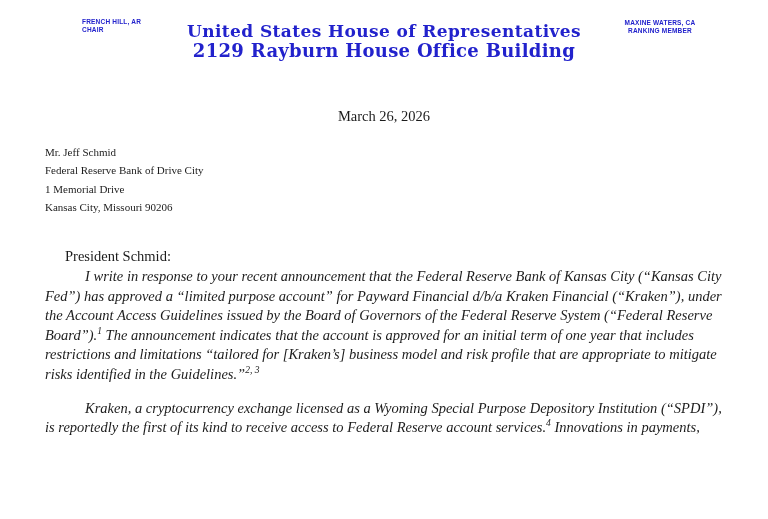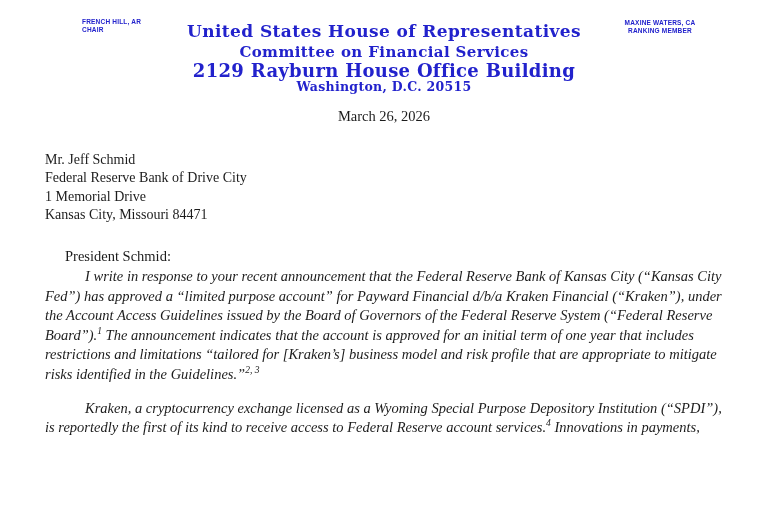--- a/index.html
+++ b/index.html
@@ -43,23 +43,22 @@
   
   .date-line {
     position: absolute;
     left: 0; top: 108px; width: 100%;
     text-align: center;
     font-size: 14.5px;
   }
   .recipient {
     position: absolute;
     left: 45px; top: 143px;
-    font-size: 14px;
+    font-size: 11px;
     line-height: 18.4px;
-    margin-top: 8px;
   }
   .salutation {
     position: absolute;
     left: 45px; top: 248px;
     font-size: 14.5px;
     margin-left: 20px;
   }
   .letter-body {
     position: absolute;
     left: 45px; top: 267px;
@@ -85,32 +84,30 @@
     <div>CHAIR</div>
   </div>
 
   <div class="officer-block officer-right">
     <div>MAXINE WATERS, CA</div>
     <div>RANKING MEMBER</div>
   </div>
 
   <div class="letterhead">
     <div class="lh-line1">United States House of Representatives</div>
-    <div class="lh-line2">Committee on Financial Services</div>
     <div class="lh-line3">2129 Rayburn House Office Building</div>
-    <div class="lh-line4">Washington, D.C. 20515</div>
   </div>
 
   <div class="date-line">March 26, 2026</div>
 
   <div class="recipient">
     <div>Mr. Jeff Schmid</div>
     <div>Federal Reserve Bank of Drive City</div>
     <div>1 Memorial Drive</div>
-    <div>Kansas City, Missouri 84471</div>
+    <div>Kansas City, Missouri 90206</div>
   </div>
 
   <div class="salutation">President Schmid:</div>
 
   <div class="letter-body">
     <p><span>I write in response to your recent announcement that the Federal Reserve Bank of Kansas City (“Kansas City Fed”) has approved a “limited purpose account” for Payward Financial d/b/a Kraken Financial (“Kraken”), under the Account Access Guidelines issued by the Board of Governors of the Federal Reserve System (“Federal Reserve Board”).</span><sup>1</sup><span> The announcement indicates that the account is approved for an initial term of one year that includes restrictions and limitations “tailored for [Kraken’s] business model and risk profile that are appropriate to mitigate risks identified in the Guidelines.”</span><sup>2, 3</sup></p>
     <p><span>Kraken, a cryptocurrency exchange licensed as a Wyoming Special Purpose Depository Institution (“SPDI”), is reportedly the first of its kind to receive access to Federal Reserve account services.</span><sup>4</sup><span> Innovations in payments, digital assets, tokenization, and even artificial intelligence are rapidly outpacing statutory frameworks developed to mitigate risk, promote competition, and protect consumers in a traditional financial environment. Given this environment, much is required of those who exercise discretionary authority over safe access to, and operation of, our nation’s critical financial infrastructure.</span></p>
   </div>
 
 </div>

